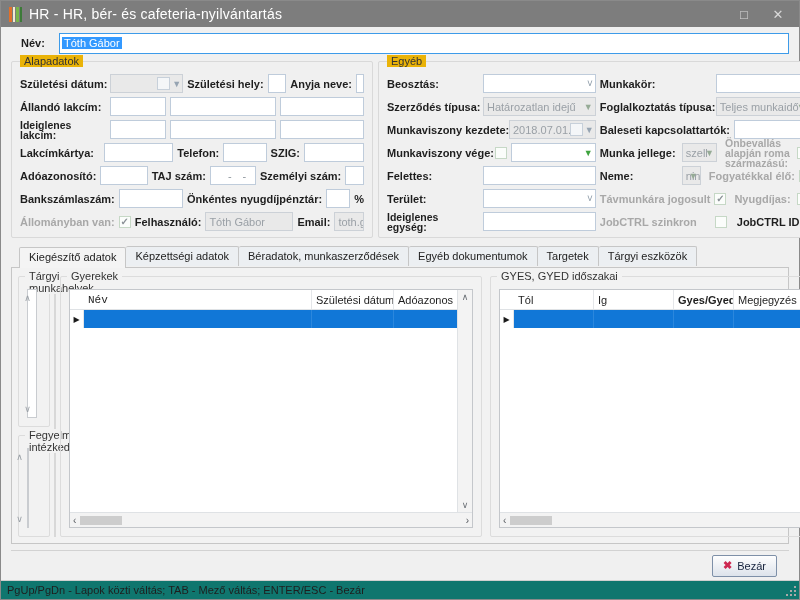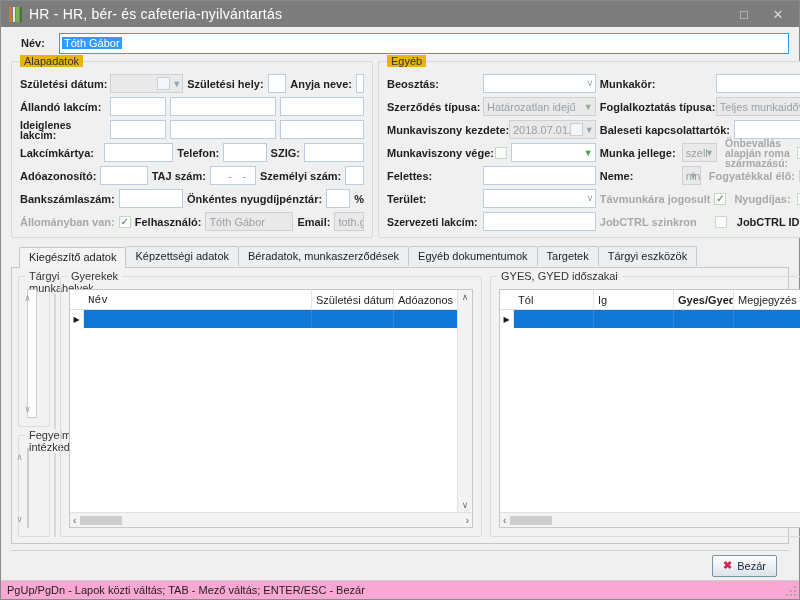--- a/index.html
+++ b/index.html
@@ -93,21 +93,21 @@
   .hscroll { height:15px; flex:none; border-top:1px solid #dfe2e5; background:#f3f3f3; display:flex; align-items:center; padding:0 3px; color:#55595e; font-size:10px; }
   .hthumb { width:42px; height:9px; background:#cdcdcd; margin-left:4px; }
   .hscroll .rarr { margin-left:auto; }
 
   
   .btnbar { height:30px; flex:none; border-top:1px solid #d2d2d2; margin-top:6px; display:flex; align-items:center; justify-content:flex-end; padding-right:12px; background:#f0f0f0; }
   .btn-close { height:22px; min-width:64px; display:flex; align-items:center; justify-content:center; gap:5px; background:linear-gradient(#fefefe,#dde3eb); border:1px solid #7e90a8; border-radius:2px; padding:0 10px; cursor:default; }
   .btn-close .x { color:#cd2952; font-weight:bold; font-size:11px; }
   .btn-close .t { color:#17233d; }
 
-  .statusbar { height:19px; flex:none; border-top:1px solid #cfcfcf; background:#f9a8d4; display:flex; align-items:center; padding:0 6px; position:relative; }
+  .statusbar { height:19px; flex:none; border-top:1px solid #cfcfcf; background:#0f766e; display:flex; align-items:center; padding:0 6px; position:relative; }
   .grip { position:absolute; right:2px; bottom:2px; width:11px; height:11px;
           background:
             radial-gradient(circle at 9px 9px, #a9a9a9 1px, transparent 1.4px),
             radial-gradient(circle at 9px 5px, #a9a9a9 1px, transparent 1.4px),
             radial-gradient(circle at 5px 9px, #a9a9a9 1px, transparent 1.4px),
             radial-gradient(circle at 9px 1px, #a9a9a9 1px, transparent 1.4px),
             radial-gradient(circle at 5px 5px, #a9a9a9 1px, transparent 1.4px),
             radial-gradient(circle at 1px 9px, #a9a9a9 1px, transparent 1.4px); }
 </style>
 </head>
@@ -304,21 +304,21 @@
           <div class="half">
             <span class="lbl dis hl">Távmunkára jogosult</span>
             <span class="cb checked">✓</span>
             <span class="lbl dis" style="margin-left:4px;">Nyugdíjas:</span>
             <span class="cb ml-auto"></span>
           </div>
         </div>
 
         <div class="frow">
           <div class="half">
-            <span class="lbl two hl" style="width:92px;">Szervezeti lakcím:</span>
+            <span class="lbl two hl" style="width:92px;">Ideiglenes egység:</span>
             <div class="fld grow"></div>
           </div>
           <div class="half">
             <span class="lbl dis hl">JobCTRL szinkron</span>
             <span class="cb" style="margin-left:14px;"></span>
             <span class="lbl" style="margin-left:6px;">JobCTRL ID:</span>
 
           </div>
         </div>
       </div>

